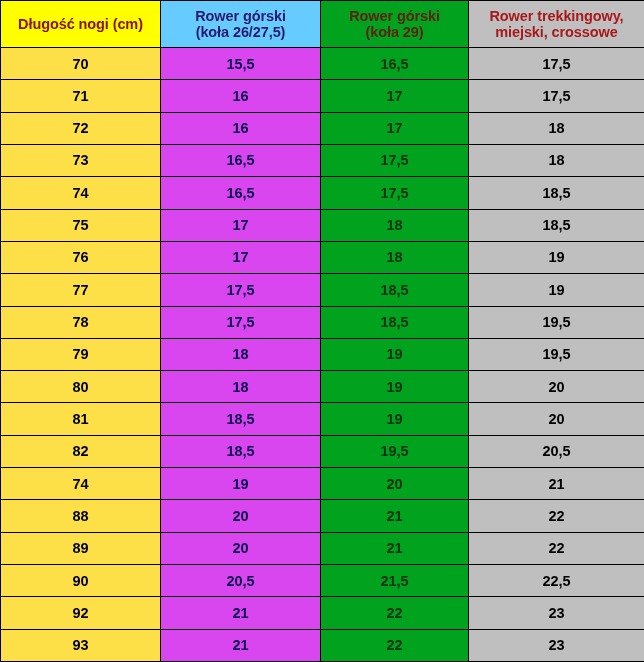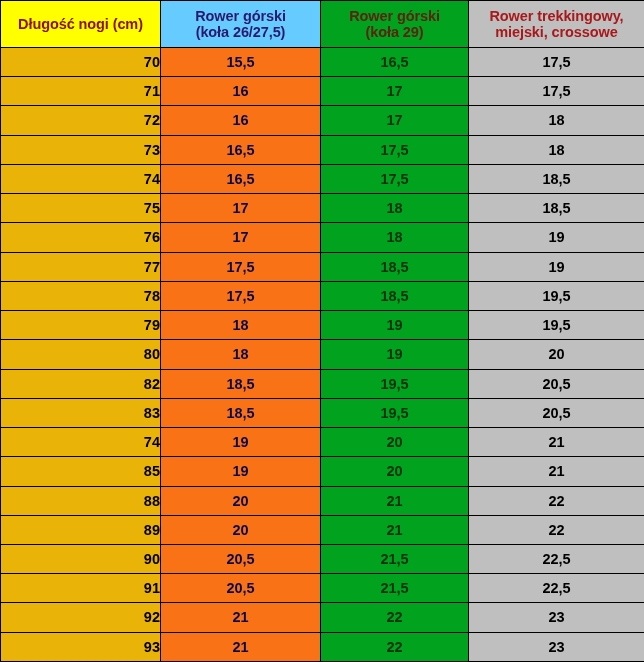--- a/index.html
+++ b/index.html
@@ -42,22 +42,22 @@
     font-size: 14.5px;
     letter-spacing: -0.1px;
   }
   th .hdr-line { display: block; white-space: nowrap; }
 
   td {
     font-size: 14.5px;
   }
 
   
-  .cell-leg    { background: #eab308; color: #000000; text-align: right; }
-  .cell-mtb26  { background: #f97316; color: #0a0a4e; margin-top: 16px; }
+  .cell-leg    { background: #fde047; color: #000000; }
+  .cell-mtb26  { background: #d946ef; color: #0a0a4e; margin-top: 16px; }
   .cell-mtb29  { background: #00a21e; color: #04310b; }
   .cell-trek   { background: #bfbfbf; color: #000000; }
 
   .hdr-leg    { background: #ffff00; color: #8a1008; }
   .hdr-mtb26  { background: #66ccff; color: #2a1a6e; }
   .hdr-mtb29  { background: #00a21e; color: #5b2410; }
   .hdr-trek   { background: #bfbfbf; color: #a8191b; margin-left: 30px; }
 </style>
 </head>
 <body>
@@ -149,68 +149,56 @@
         <td class="cell-mtb29">19</td>
         <td class="cell-trek">19,5</td>
       </tr>
       <tr class="data-row">
         <td class="cell-leg">80</td>
         <td class="cell-mtb26">18</td>
         <td class="cell-mtb29">19</td>
         <td class="cell-trek">20</td>
       </tr>
       <tr class="data-row">
+        <td class="cell-leg">81</td>
+        <td class="cell-mtb26">18,5</td>
+        <td class="cell-mtb29">19</td>
+        <td class="cell-trek">20</td>
+      </tr>
+      <tr class="data-row">
         <td class="cell-leg">82</td>
         <td class="cell-mtb26">18,5</td>
         <td class="cell-mtb29">19,5</td>
         <td class="cell-trek">20,5</td>
       </tr>
       <tr class="data-row">
-        <td class="cell-leg">83</td>
-        <td class="cell-mtb26">18,5</td>
-        <td class="cell-mtb29">19,5</td>
-        <td class="cell-trek">20,5</td>
-      </tr>
-      <tr class="data-row">
         <td class="cell-leg">74</td>
         <td class="cell-mtb26">19</td>
         <td class="cell-mtb29">20</td>
         <td class="cell-trek">21</td>
       </tr>
       <tr class="data-row">
-        <td class="cell-leg">85</td>
-        <td class="cell-mtb26">19</td>
-        <td class="cell-mtb29">20</td>
-        <td class="cell-trek">21</td>
-      </tr>
-      <tr class="data-row">
         <td class="cell-leg">88</td>
         <td class="cell-mtb26">20</td>
         <td class="cell-mtb29">21</td>
         <td class="cell-trek">22</td>
       </tr>
       <tr class="data-row">
         <td class="cell-leg">89</td>
         <td class="cell-mtb26">20</td>
         <td class="cell-mtb29">21</td>
         <td class="cell-trek">22</td>
       </tr>
       <tr class="data-row">
         <td class="cell-leg">90</td>
         <td class="cell-mtb26">20,5</td>
         <td class="cell-mtb29">21,5</td>
         <td class="cell-trek">22,5</td>
       </tr>
       <tr class="data-row">
-        <td class="cell-leg">91</td>
-        <td class="cell-mtb26">20,5</td>
-        <td class="cell-mtb29">21,5</td>
-        <td class="cell-trek">22,5</td>
-      </tr>
-      <tr class="data-row">
         <td class="cell-leg">92</td>
         <td class="cell-mtb26">21</td>
         <td class="cell-mtb29">22</td>
         <td class="cell-trek">23</td>
       </tr>
       <tr class="data-row">
         <td class="cell-leg">93</td>
         <td class="cell-mtb26">21</td>
         <td class="cell-mtb29">22</td>
         <td class="cell-trek">23</td>

